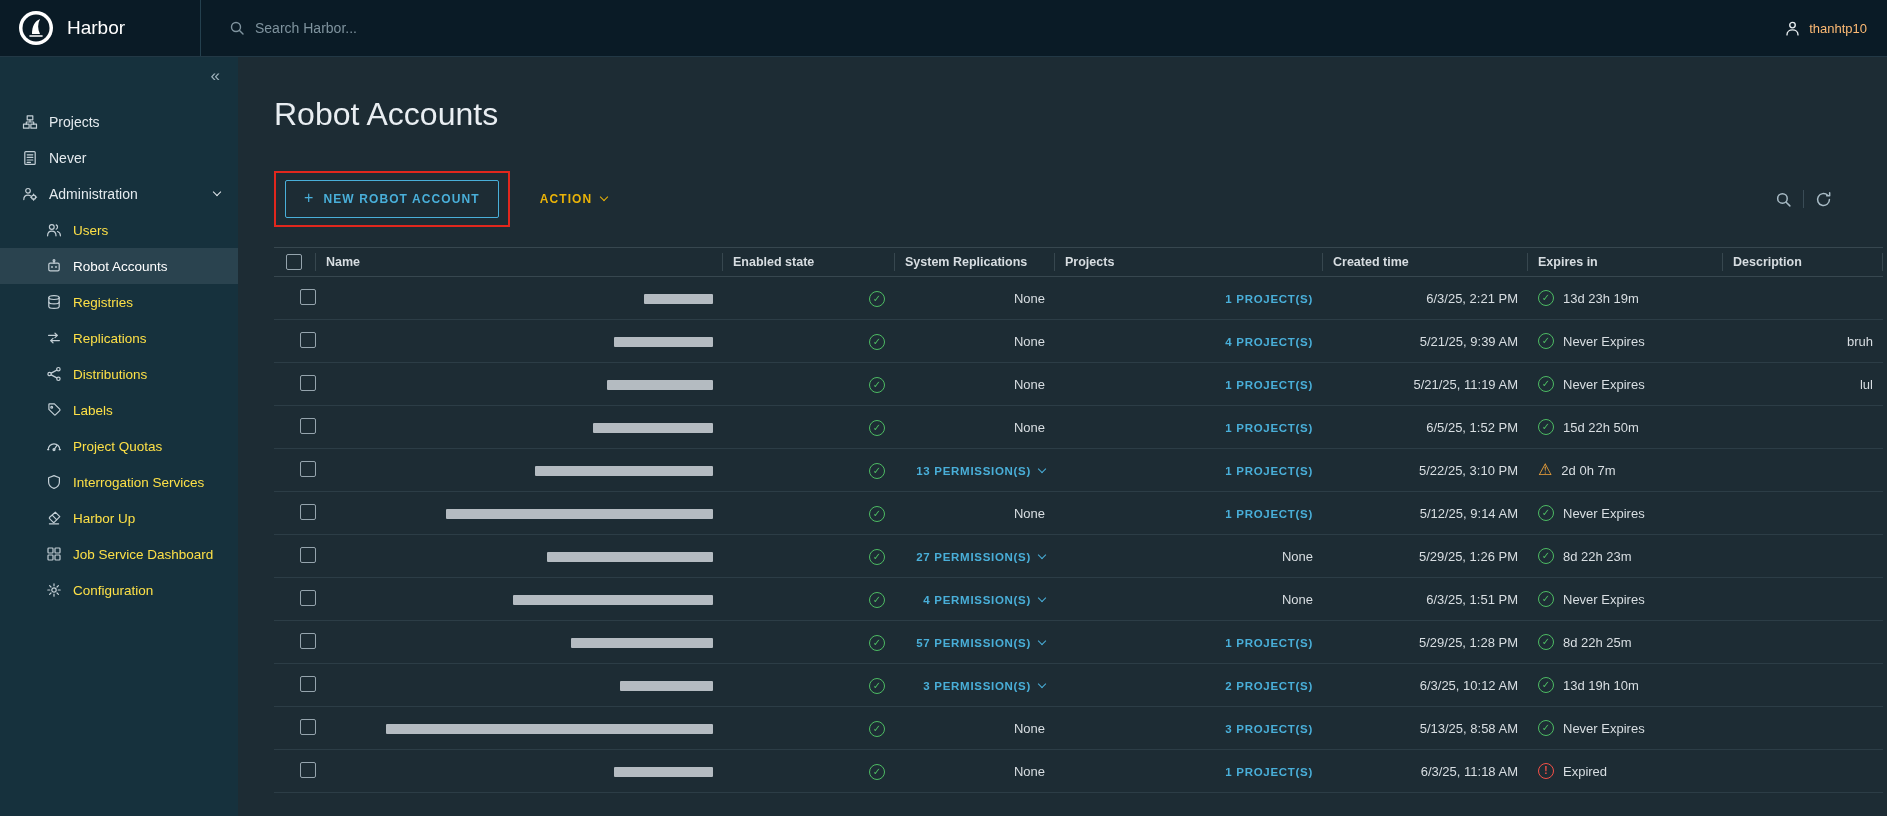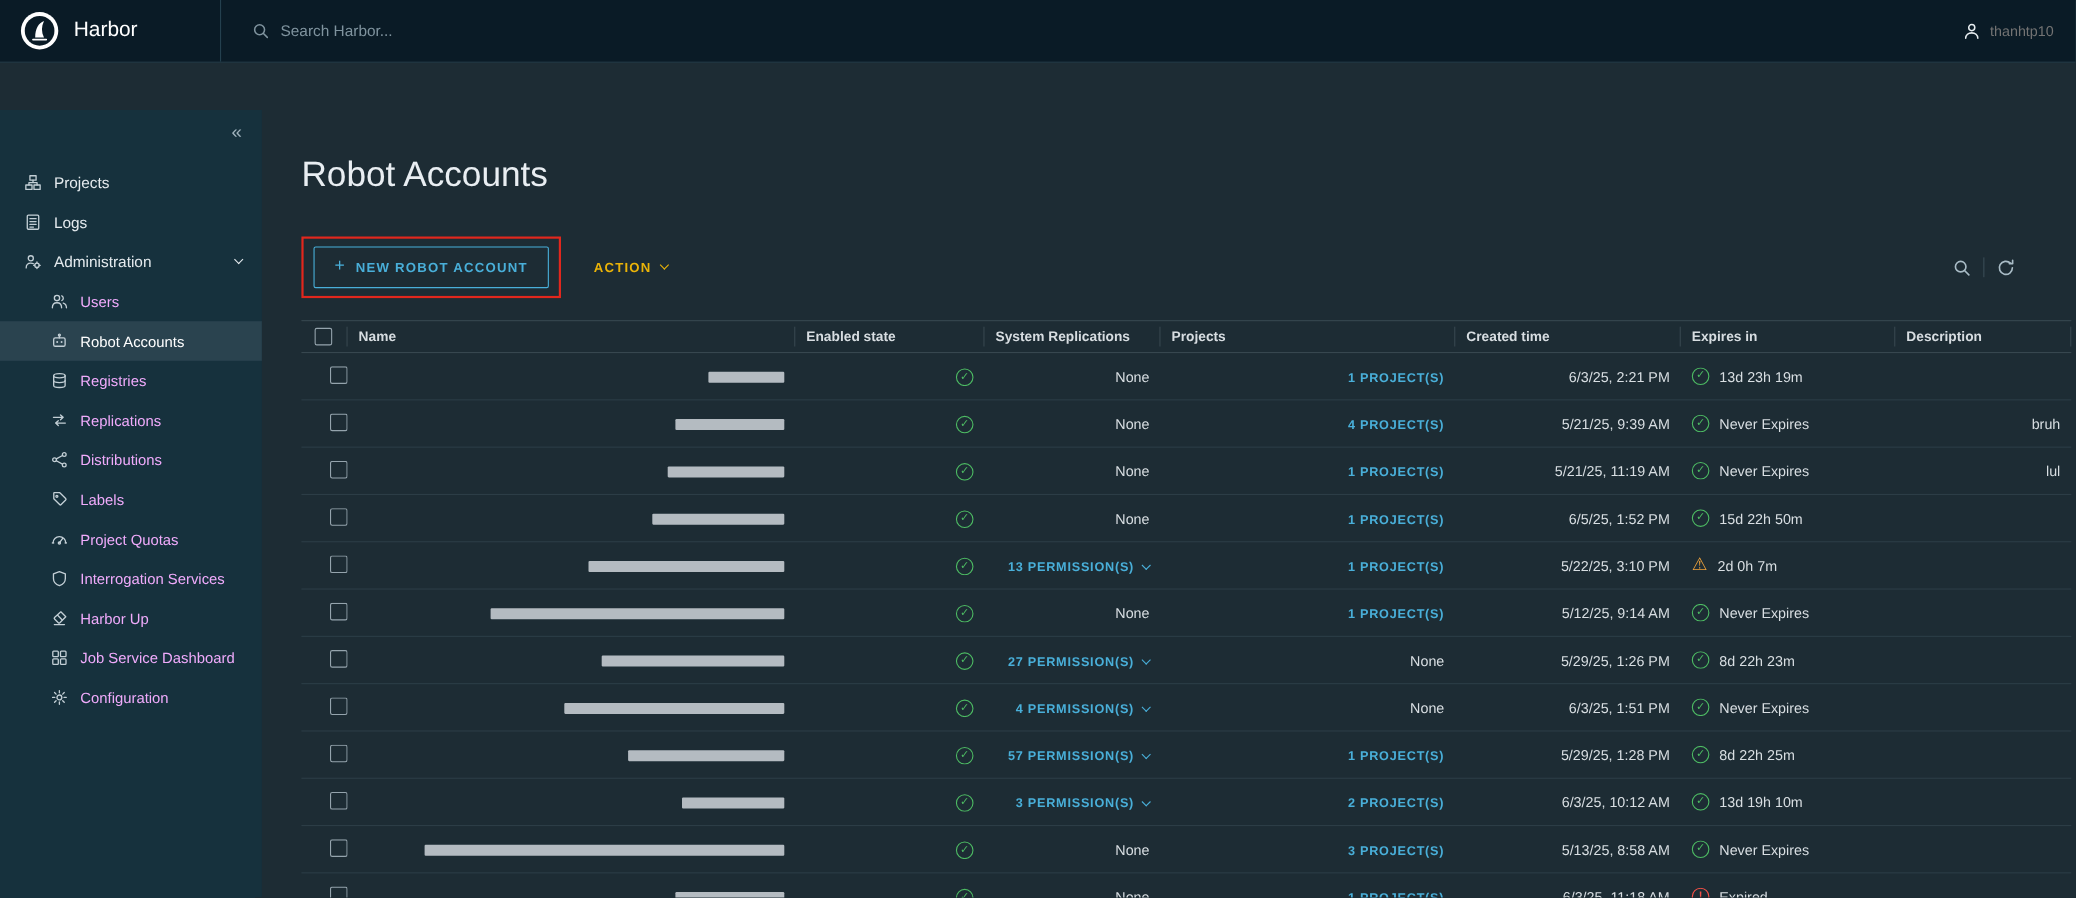--- a/index.html
+++ b/index.html
@@ -1,51 +1,51 @@
 <!DOCTYPE html>
 <html><head>
 <meta charset="utf-8">
 <style>
   * { box-sizing: border-box; margin: 0; padding: 0; }
   html,body { width:1887px; height:816px; }
   body {
     font-family:"Liberation Sans","DejaVu Sans",sans-serif;
     background:#1d2c34; color:#dbe2e6; overflow:hidden;
   }
-  .app { width:1887px; height:816px; display:flex; flex-direction:column;gap:44px; }
+  .app { width:1887px; height:816px; display:flex; flex-direction:column; }
 
   
   .topbar { height:56px; flex:none; background:#0a1b26; display:flex; align-items:center;
             box-shadow:0 1px 0 #223845; position:relative; z-index:5; }
   .brand { width:200px; flex:none; display:flex; align-items:center; gap:13px; padding-left:18px; height:100%; }
   .logo { width:36px; height:36px; flex:none; cursor:pointer; }
   .brand-name { color:#ffffff; font-size:19px; }
   .topbar-search { flex:1; height:100%; display:flex; align-items:center; gap:10px;
                    border-left:1px solid #24404e; padding-left:28px; }
   .topbar-search svg { color:#7f939e; }
   .topbar-search input { background:transparent; border:none; outline:none; color:#a16207;
                          font-size:14px; width:420px; font-family:inherit; }
   .topbar-search input::placeholder { color:#7f939e; }
   .topbar-user { margin-left:auto; display:flex; align-items:center; gap:8px; padding-right:20px;
-                 color:#737373; font-size:13px; cursor:pointer; }
+                 color:#fdba74; font-size:13px; cursor:pointer; }
   .topbar-user svg { color:#e7edf0; }
 
   
   .frame { flex:1; display:flex; min-height:0; }
   .sidebar { width:238px; flex:none; background:#16313d; display:flex; flex-direction:column; }
   .main { flex:1; min-width:0; padding-left:36px; }
 
   
   .collapse-row { height:40px; display:flex; align-items:center; justify-content:flex-end;
                   padding-right:18px; color:#9fb2bc; font-size:17px; cursor:pointer; }
   .nav { list-style:none; margin-top:8px; }
   .nav-item { height:36px; display:flex; align-items:center; gap:11px; padding-left:22px;
               color:#e4eaee; font-size:14px; cursor:pointer; white-space:nowrap; }
   .nav-item .ic { width:16px; height:16px; flex:none; color:#c3cfd6; }
-  .nav-child { padding-left:46px; font-size:13.5px; color:#f0abfc; }
+  .nav-child { padding-left:46px; font-size:13.5px; color:#fde047; }
   .nav-child.active { background:#2a434f; color:#ffffff; }
   .nav-caret { margin-left:auto; margin-right:18px; }
 
   
   .chev { display:inline-block; width:6px; height:6px;
           border-left:1.6px solid currentColor; border-bottom:1.6px solid currentColor;
           transform:rotate(-45deg); position:relative; top:-2px; }
 
   
   .page-title { margin-top:40px; font-size:32px; font-weight:300; color:#e9eef2; }
@@ -138,21 +138,21 @@
               <rect x="8.9" y="10.2" width="5.6" height="4"></rect>
               <path d="M8 5.8V8M8 8H4.3v2.2M8 8h3.7v2.2"></path>
           </svg>
           <span>Projects</span>
         </li>
         <li class="nav-item">
           <svg class="ic" viewBox="0 0 16 16" fill="none" stroke="currentColor" stroke-width="1.2" stroke-linecap="round">
             <rect x="2.8" y="1.6" width="10.4" height="12.8" rx="1"></rect>
               <path d="M5.2 4.8h5.6M5.2 7.4h5.6M5.2 10h5.6M5.2 12.4h3.2"></path>
           </svg>
-          <span>Logs</span>
+          <span>Never</span>
         </li>
         <li class="nav-item">
           <svg class="ic" viewBox="0 0 16 16" fill="none" stroke="currentColor" stroke-width="1.2" stroke-linecap="round">
             <circle cx="6" cy="4.8" r="2.3"></circle>
               <path d="M1.8 13.6c0-2.9 1.9-4.4 4.2-4.4.9 0 1.7.2 2.4.6"></path>
               <circle cx="11.6" cy="11.2" r="2"></circle>
               <path d="M11.6 8.2v1M11.6 13.2v1M8.6 11.2h1M13.6 11.2h1"></path>
           </svg>
           <span>Administration</span>
           <span class="chev nav-caret"></span>

